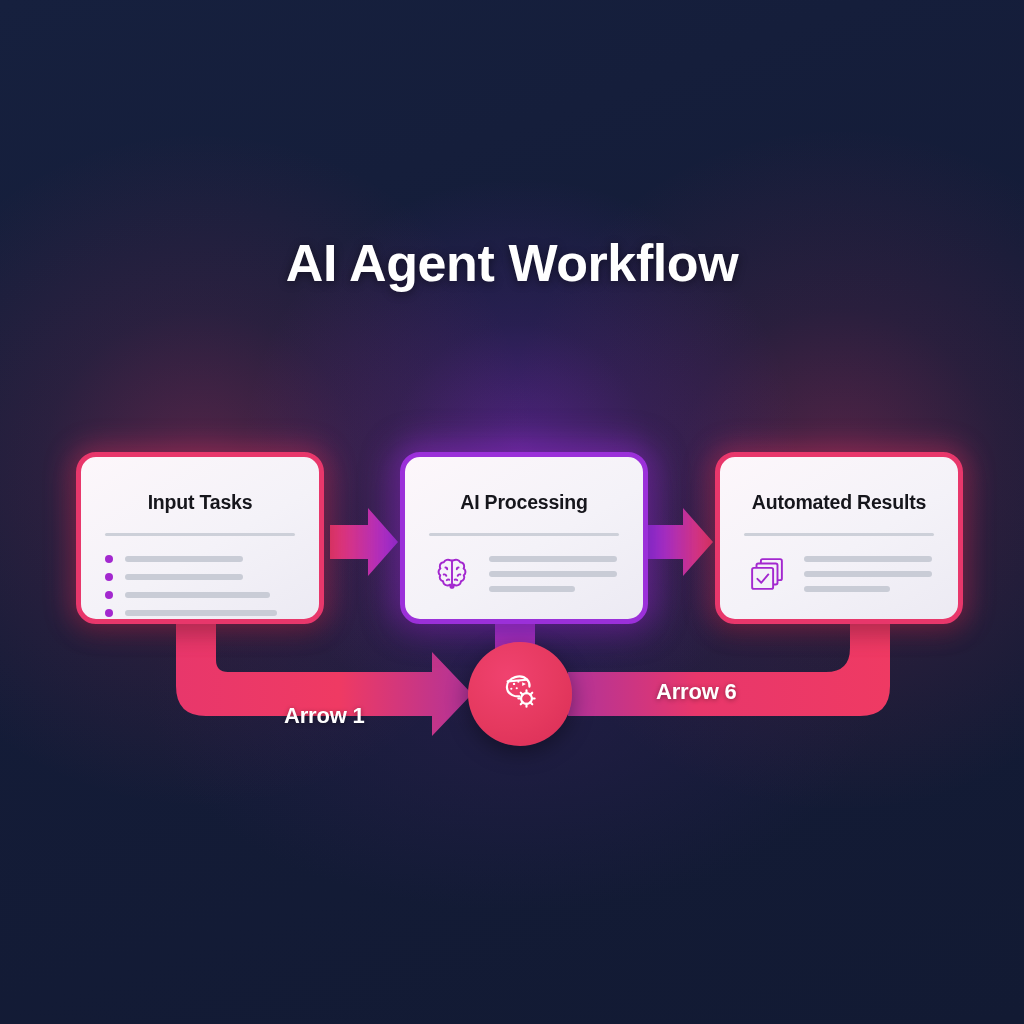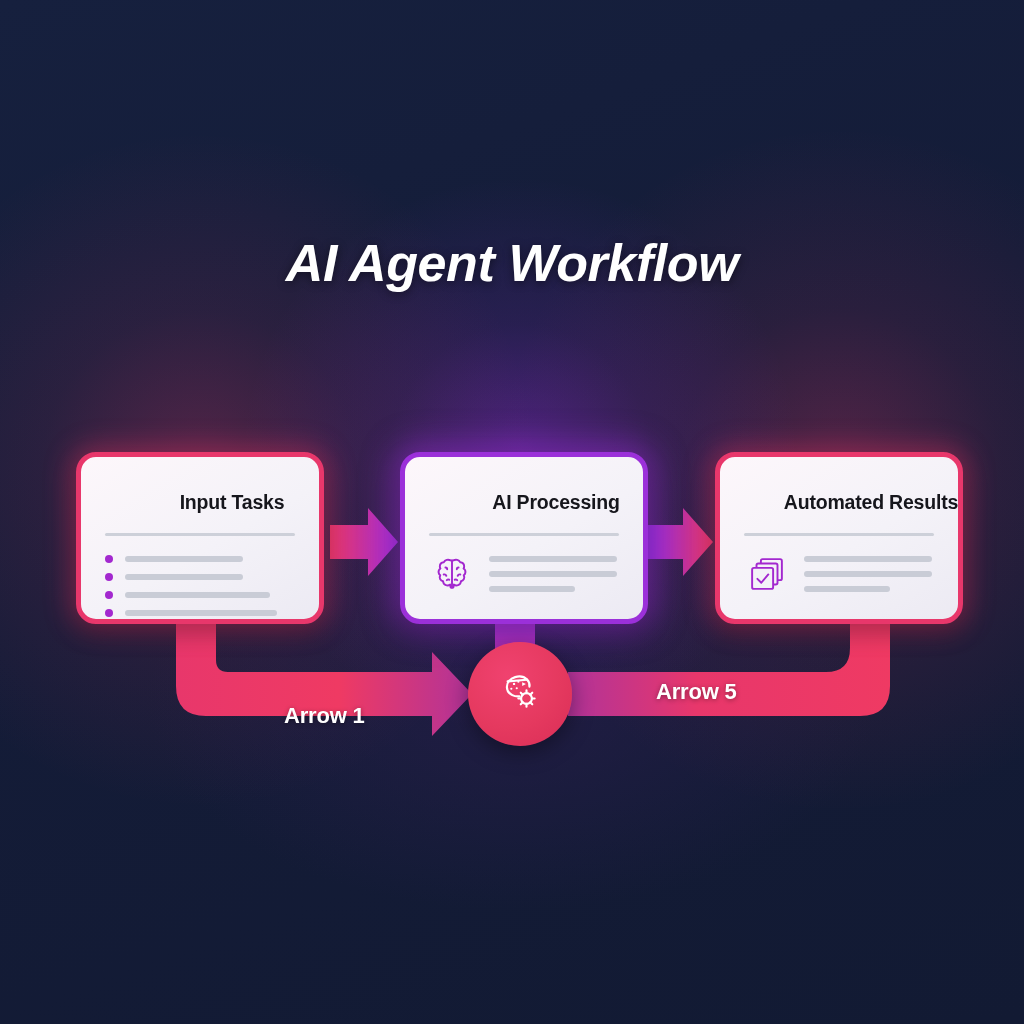--- a/index.html
+++ b/index.html
@@ -28,21 +28,20 @@
     position: absolute;
     top: 233px;
     left: 0;
     width: 1024px;
     text-align: center;
     font-size: 52px;
     font-weight: bold;
     letter-spacing: -0.4px;
     color: #ffffff;
     text-shadow: 0 2px 10px rgba(0,0,0,0.45);
-    font-style: italic;
   }
 
   
   #flow {
     position: absolute;
     top: 0;
     left: 0;
     width: 1024px;
     height: 1024px;
   }
@@ -79,21 +78,20 @@
   .card-title {
     position: absolute;
     top: 34px;
     left: 0;
     width: 100%;
     text-align: center;
     font-size: 19.5px;
     font-weight: bold;
     color: #16161c;
     letter-spacing: -0.2px;
-    padding-left: 32px;
   }
   .card-divider {
     position: absolute;
     top: 76px;
     left: 24px;
     right: 24px;
     height: 3px;
     border-radius: 2px;
     background: #cdd0d9;
   }
@@ -288,21 +286,21 @@
       </span>
       <span class="lines">
         <span class="line-bar" id="l0" style="display: block; width: 128px;"></span>
         <span class="line-bar" id="l1" style="display: block; width: 128px;"></span>
         <span class="line-bar" id="l2" style="display: block; width: 86px;"></span>
       </span>
     </div>
   </div>
 
   <div class="flow-label" id="label-arrow-1">Arrow 1</div>
-  <div class="flow-label" id="label-arrow-2">Arrow 5</div>
+  <div class="flow-label" id="label-arrow-2">Arrow 6</div>
 
   <div class="badge">
     <span>
       <svg width="52" height="52" viewBox="0 0 48 48" fill="none" stroke="#ffffff" stroke-width="2" stroke-linecap="round" stroke-linejoin="round">
         <path d="M30.5 12.5c-2.6 -2.6 -7 -3.4 -11 -2.2 -4.6 1.4 -7.6 5 -7.6 9 0 3.2 1.9 6 5 7.6 2 1 4.4 1.4 6.6 1.1"></path>
         <path d="M30.5 12.5c1.8 1.8 2.6 4.2 2.2 6.6"></path>
         <path d="M12.6 14.2 L30.2 12.7"></path>
         <circle cx="18.5" cy="16.5" r="1.1" fill="#ffffff" stroke="none"></circle>
         <circle cx="22.5" cy="14.5" r="1.0" fill="#ffffff" stroke="none"></circle>
         <circle cx="16" cy="21" r="1.0" fill="#ffffff" stroke="none"></circle>

